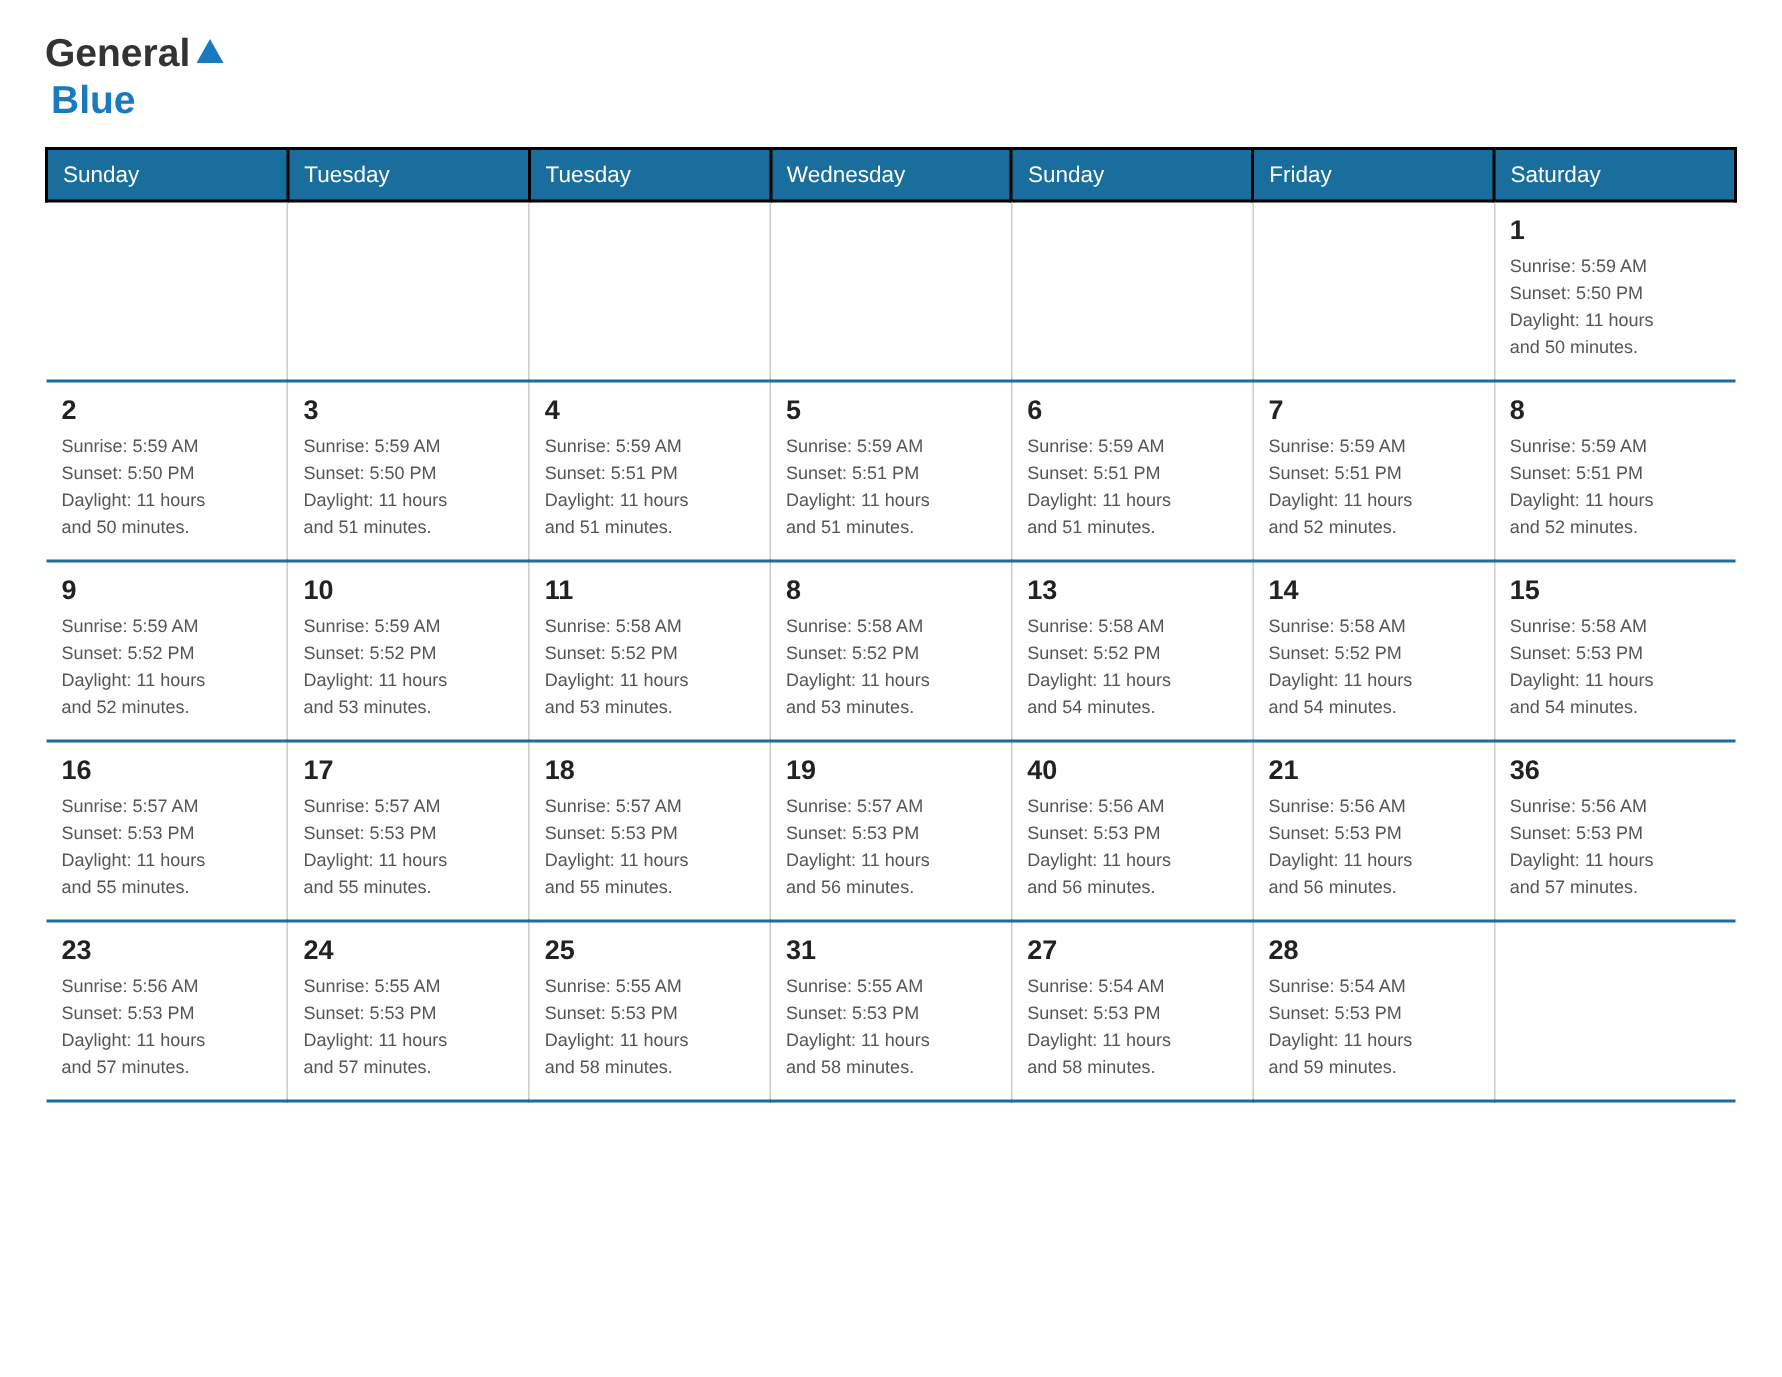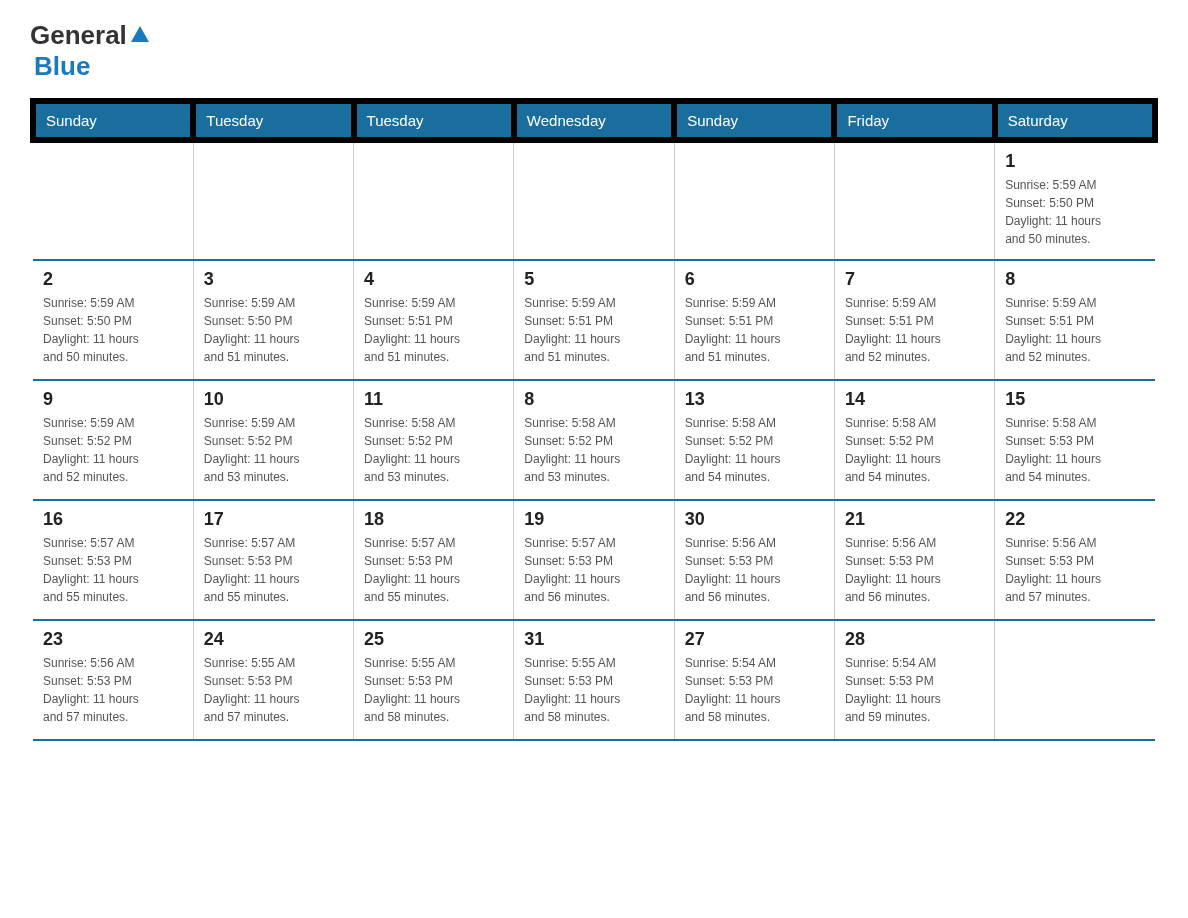--- a/index.html
+++ b/index.html
@@ -54,21 +54,21 @@
     }
     thead tr {
       background-color: #1a6e9e;
     }
     thead th {
       color: #fff;
       font-size: 15px;
       font-weight: normal;
       padding: 8px 10px;
       text-align: left;
-      border: 6px solid #000000;
+      border: 2px solid #000000;
     }
     tbody tr {
       border-bottom: 2px solid #1a6e9e;
     }
     tbody td {
       vertical-align: top;
       padding: 8px 10px;
       font-size: 12.5px;
       color: #333;
       border-right: 1px solid #ccc;
@@ -264,35 +264,35 @@
 and 55 minutes.</div>
         </td>
         <td>
           <span class="day-number">19</span>
           <div class="day-info" style="white-space: pre-line;">Sunrise: 5:57 AM
 Sunset: 5:53 PM
 Daylight: 11 hours
 and 56 minutes.</div>
         </td>
         <td>
-          <span class="day-number">30</span>
+          <span class="day-number">40</span>
           <div class="day-info" style="white-space: pre-line;">Sunrise: 5:56 AM
 Sunset: 5:53 PM
 Daylight: 11 hours
 and 56 minutes.</div>
         </td>
         <td>
           <span class="day-number">21</span>
           <div class="day-info" style="white-space: pre-line;">Sunrise: 5:56 AM
 Sunset: 5:53 PM
 Daylight: 11 hours
 and 56 minutes.</div>
         </td>
         <td>
-          <span class="day-number">22</span>
+          <span class="day-number">36</span>
           <div class="day-info" style="white-space: pre-line;">Sunrise: 5:56 AM
 Sunset: 5:53 PM
 Daylight: 11 hours
 and 57 minutes.</div>
         </td>
       </tr>
       <tr>
         <td>
           <span class="day-number">23</span>
           <div class="day-info" style="white-space: pre-line;">Sunrise: 5:56 AM

